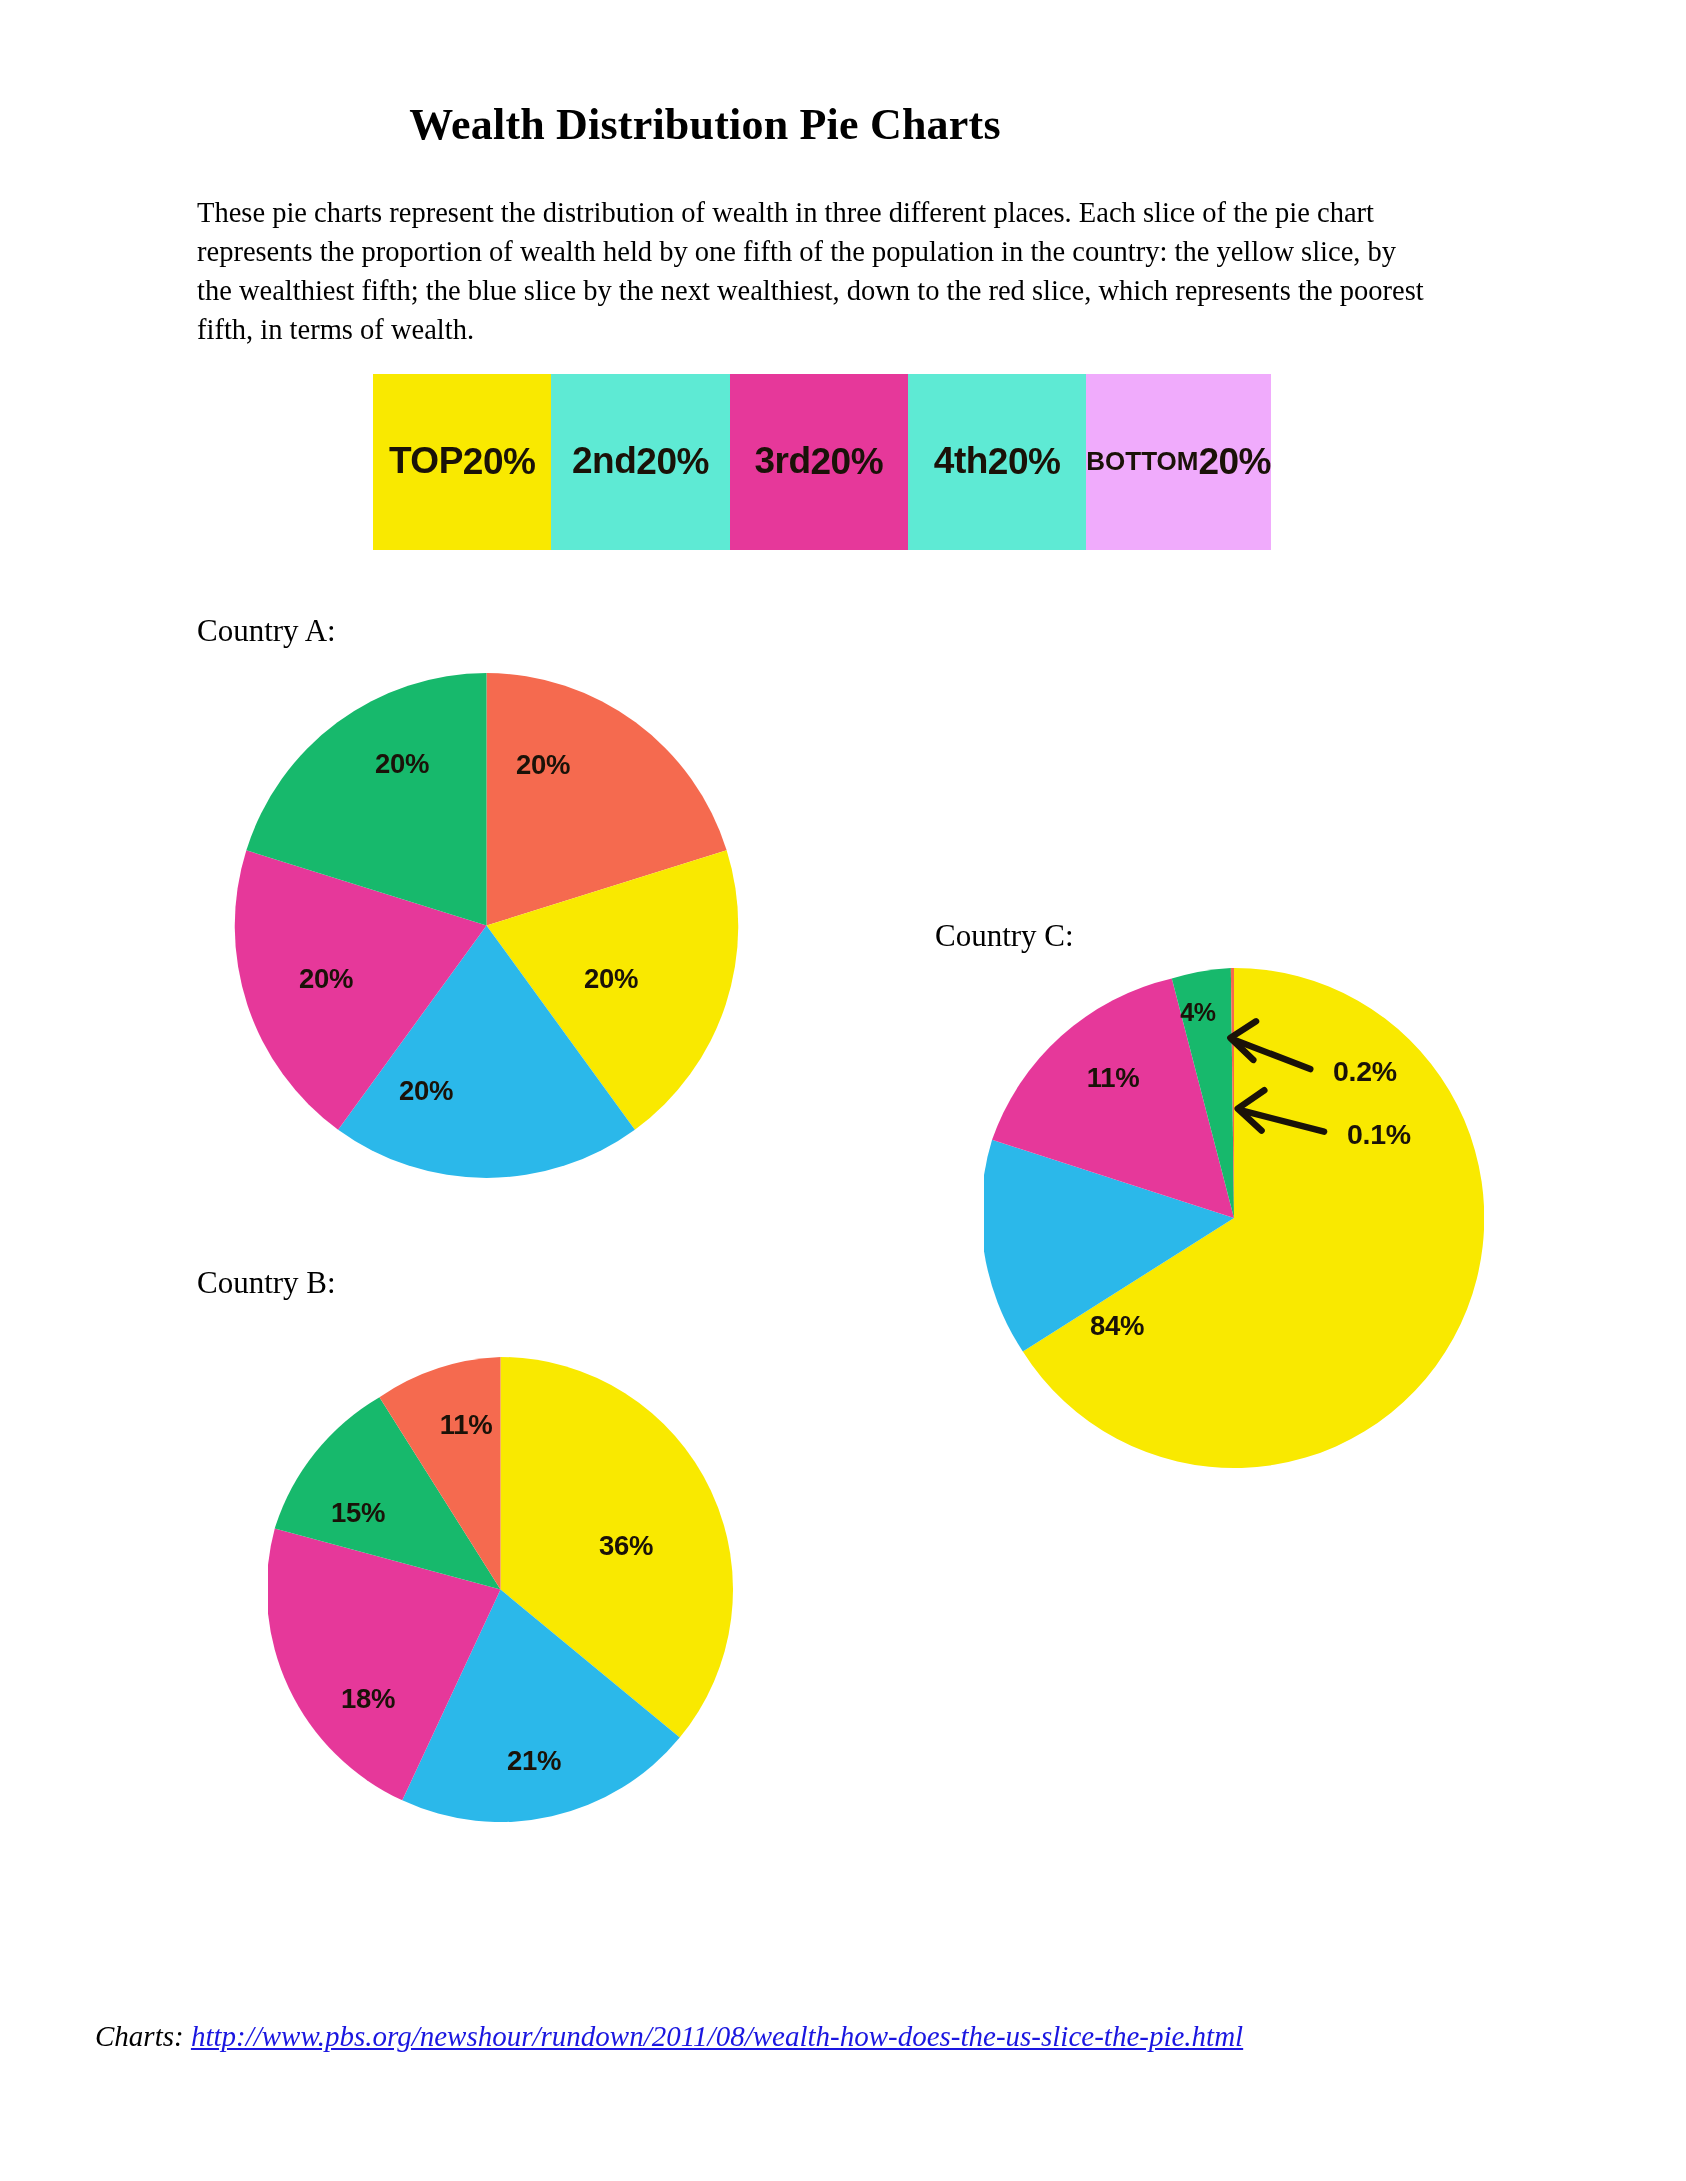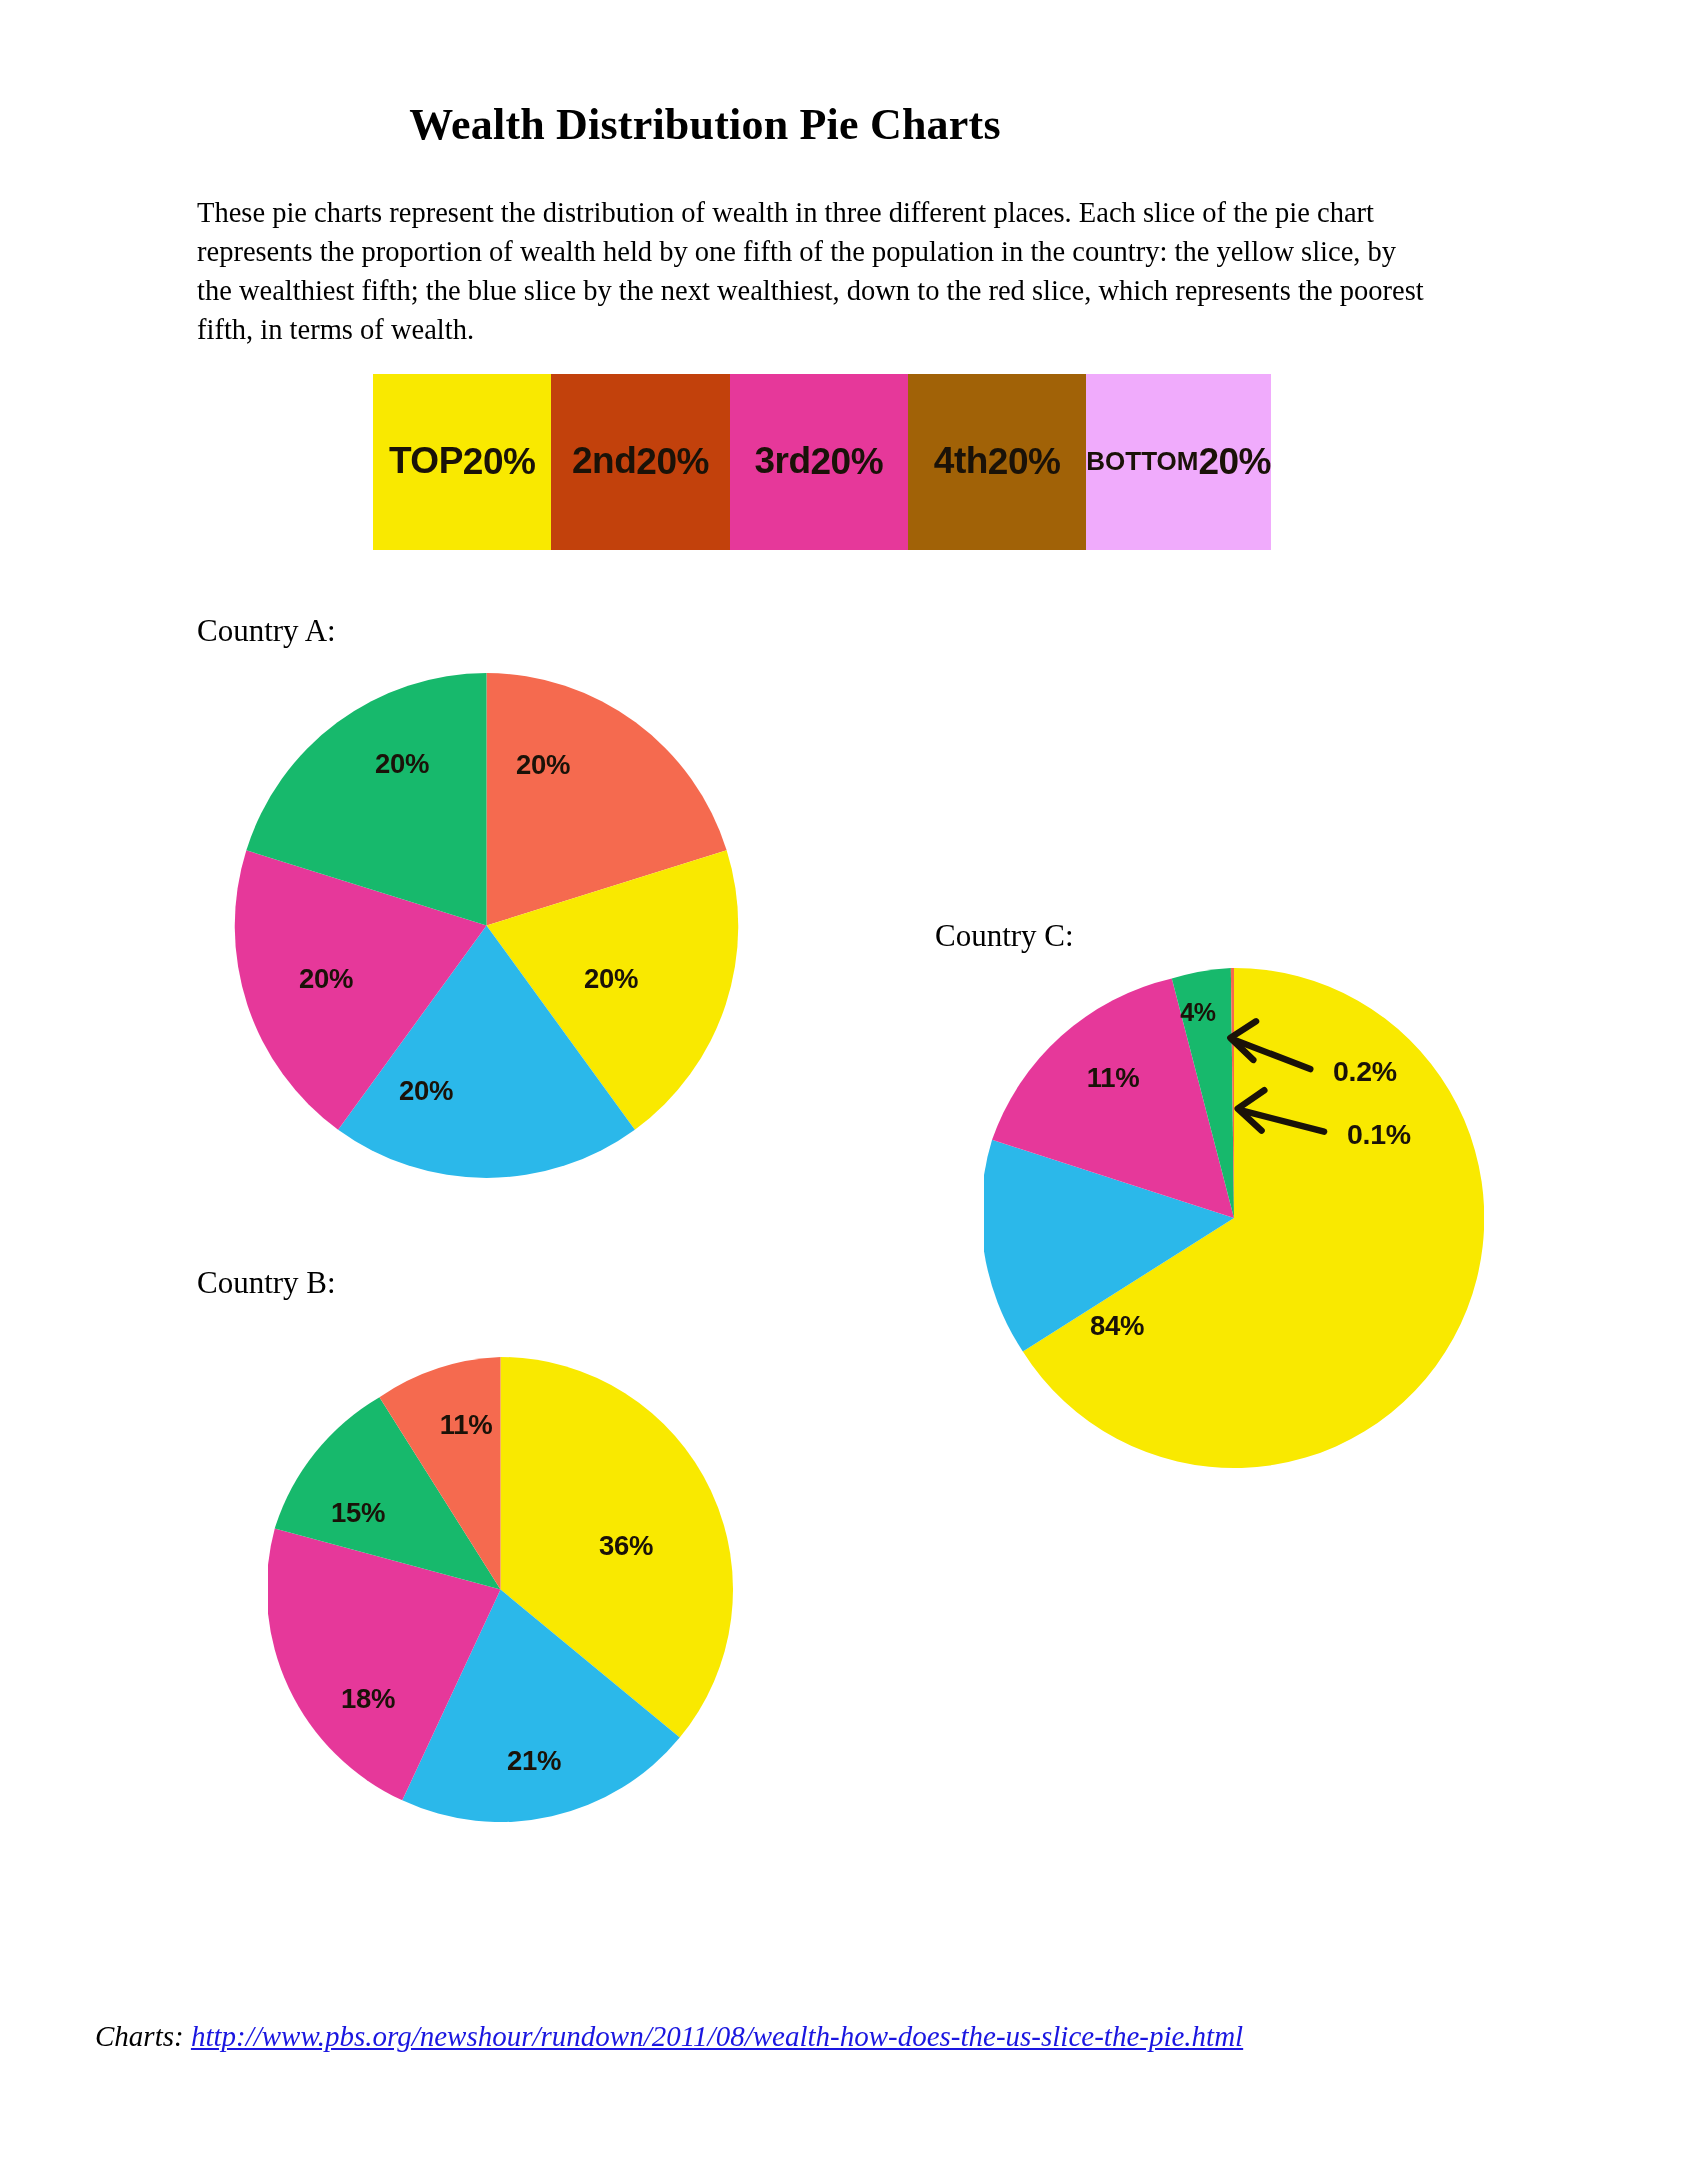--- a/index.html
+++ b/index.html
@@ -140,29 +140,29 @@
 
 <div id="page-title">Wealth Distribution Pie Charts</div>
 
 <div id="intro-paragraph">These pie charts represent the distribution of wealth in three different places. Each slice of the pie chart represents the proportion of wealth held by one fifth of the population in the country: the yellow slice, by the wealthiest fifth; the blue slice by the next wealthiest, down to the red slice, which represents the poorest fifth, in terms of wealth.</div>
 
 <div id="legend">
   <div class="legend-cell" style="background:#F9E900">
     <span class="rank">TOP</span>
     <span class="pct">20%</span>
   </div>
-  <div class="legend-cell" style="background:#c2410c">
+  <div class="legend-cell" style="background:#5eead4">
     <span class="rank">2nd</span>
     <span class="pct">20%</span>
   </div>
   <div class="legend-cell" style="background:#E6389A">
     <span class="rank">3rd</span>
     <span class="pct">20%</span>
   </div>
-  <div class="legend-cell" style="background:#a16207">
+  <div class="legend-cell" style="background:#5eead4">
     <span class="rank">4th</span>
     <span class="pct">20%</span>
   </div>
   <div class="legend-cell narrow" style="background:#f0abfc">
     <span class="rank">BOTTOM</span>
     <span class="pct">20%</span>
   </div>
 </div>
 
 <div class="country-label" id="country-a-label">Country A:</div>

